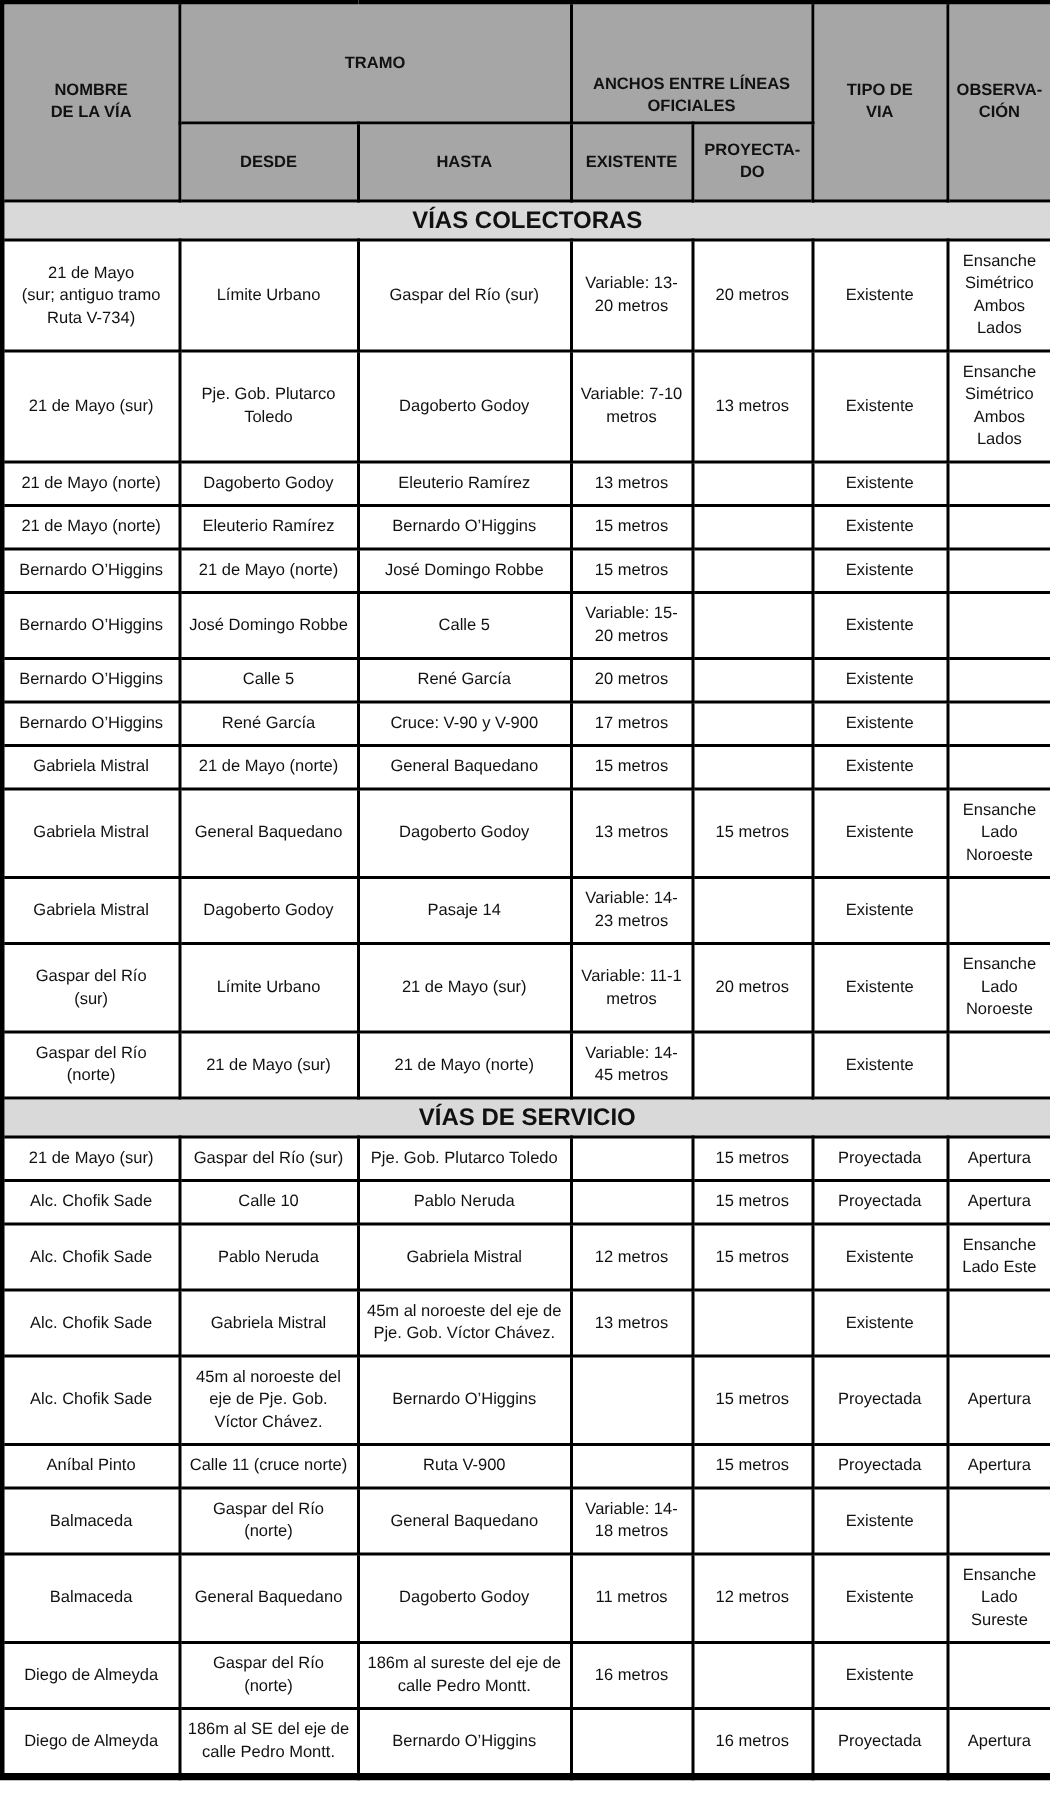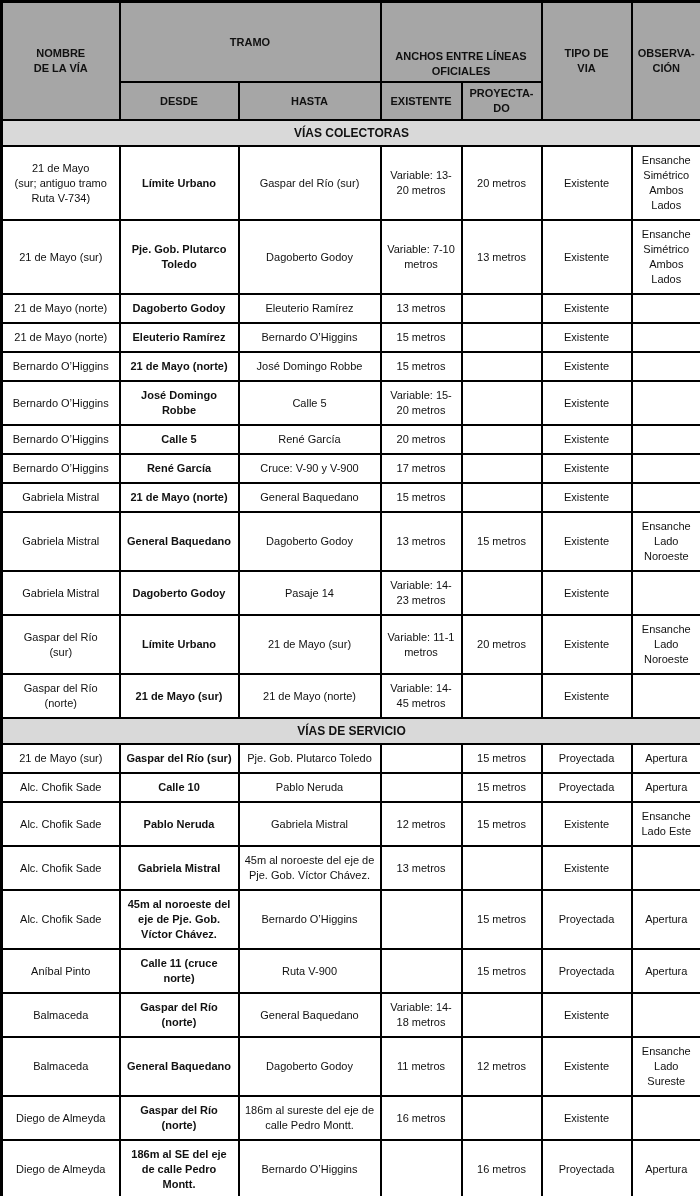--- a/index.html
+++ b/index.html
@@ -31,41 +31,41 @@
     overflow: hidden;
     word-wrap: break-word;
   }
   
   table.roads thead th {
     background: #a6a6a6;
     font-weight: bold;
     padding: 2px 2px;
   }
   table.roads thead tr.hdr-top  { height: 44px; }
-  table.roads thead tr.hdr-sub  { height: 38px; }
+  table.roads thead tr.hdr-sub  { height: 52px; }
   .hn { display: inline-block; }
   .w62  { max-width: 62px;  }
   .w150 { max-width: 150px; margin-top: 44px; }
   .w52  { max-width: 52px;  }
   
   tr.band td {
     background: #d9d9d9;
     font-weight: bold;
-    font-size: 12px;
+    font-size: 16px;
     padding: 3px 2px;
     height: 18px;
   }
   
   td.c-nombre {
     text-align: left;
     padding: 6px 12px 6px 3px;
     white-space: pre-line;
   }
   td.c-nombre b { font-weight: normal; }
-  td.c-desde  { padding: 6px 7px; font-weight: bold; }
+  td.c-desde  { padding: 6px 7px; }
   td.c-hasta  { padding: 6px 8px; }
   td.c-exist  { padding: 6px 2px; margin-top: 29px; }
   td.c-proy   { padding: 6px 2px; }
   td.c-tipo   { padding: 6px 3px; }
   td.c-obs    { padding: 6px 2px; }
 </style>
 </head>
 <body>
 
 <div class="page">

